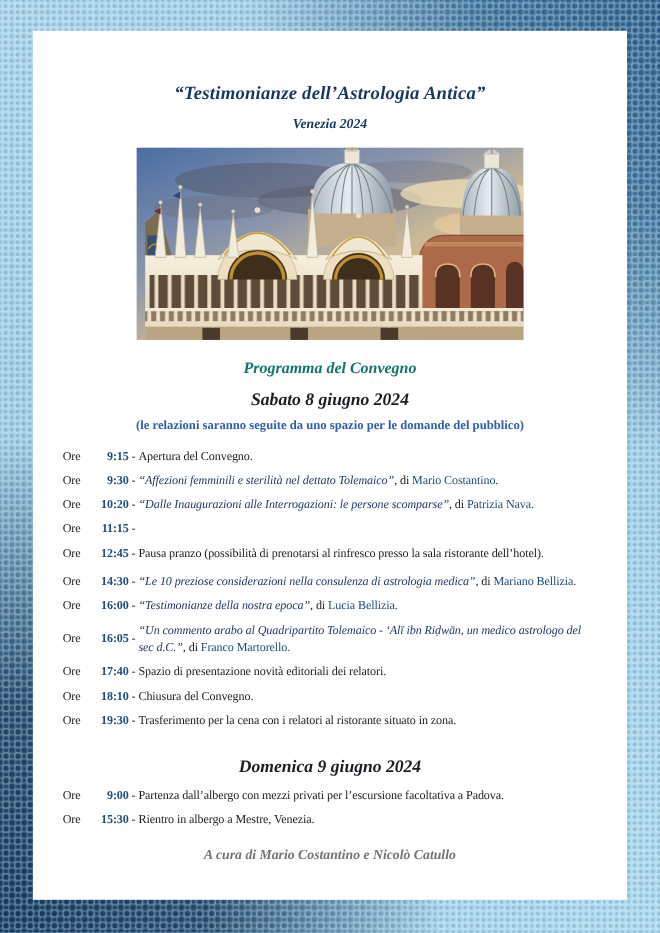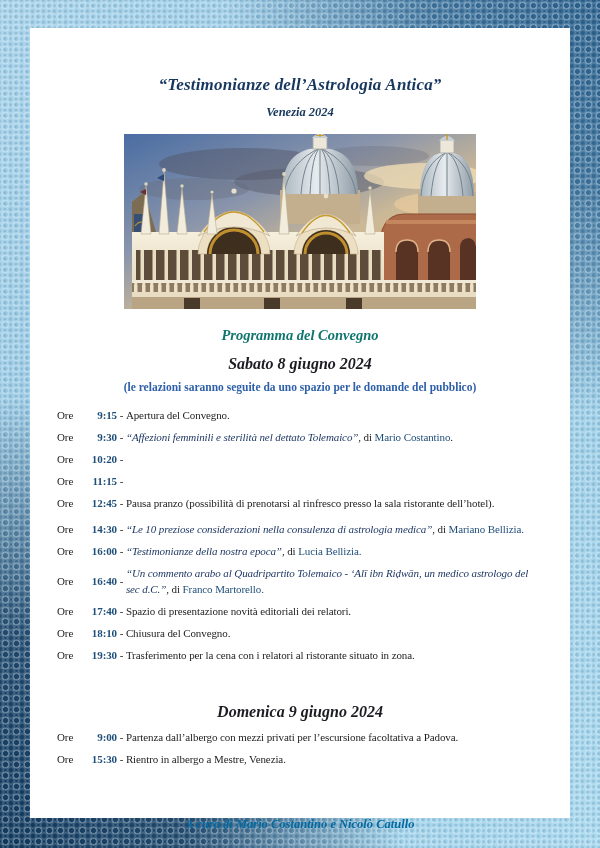--- a/index.html
+++ b/index.html
@@ -40,43 +40,43 @@
   }
   .photo{display:block;width:352px;height:175px;margin:14px auto 0;}
   .prog-heading{
     margin:16px 0 0;text-align:center;font-size:14.5px;line-height:20px;
     font-weight:bold;font-style:italic;color:#0f766e;
   }
   .day-heading{
     margin:10px 0 0;text-align:center;font-size:16px;line-height:18px;
     font-weight:bold;font-style:italic;color:#1c1c22;
   }
-  .day-heading.domenica{margin-top:40px;}
+  .day-heading.domenica{margin-top:26px;}
   .day-note{
     margin:6px 0 0;text-align:center;font-size:11.5px;line-height:16px;
     font-weight:bold;color:#2E5FA8;
   }
   .rows{margin-top:12px;}
   .rows.second{margin-top:8px;}
   .row{
     display:flex;align-items:center;
     font-size:11px;line-height:16px;margin-bottom:6px;
     color:#1d1d1f;letter-spacing:-0.1px;
   }
   .row.gap{margin-top:10px;}
   .ore{width:26px;flex:none;}
   .time{width:34px;flex:none;text-align:right;font-weight:bold;color:#1F4E79;}
   .dash{flex:none;white-space:pre;}
   .rowtext{flex:1;min-width:0;}
   .t-plain{color:#1d1d1f;}
   .t-title{font-style:italic;color:#1F3864;}
   .t-name{font-weight:normal;color:#1F4E79;}
   .footer{
-    margin-top:49px;text-align:center;font-size:12.5px;line-height:17px;
-    font-weight:bold;font-style:italic;color:#0369a1;
+    margin-top:16px;text-align:center;font-size:12.5px;line-height:17px;
+    font-weight:bold;font-style:italic;color:#737373;
   }
 </style>
 </head>
 <body>
 
 <div class="frame"></div>
 
 <div class="paper">
 
   <h1 class="title">“Testimonianze dell’Astrologia Antica”</h1>
@@ -211,20 +211,21 @@
       <div class="row">
         <span class="ore">Ore</span>
         <span class="time">9:30</span>
         <span class="dash"> - </span>
         <span class="rowtext"><span class="t-title">“Affezioni femminili e sterilità nel dettato Tolemaico”</span><span class="t-plain">, di </span><span class="t-name">Mario Costantino</span><span class="t-plain">.</span></span>
       </div>
       <div class="row">
         <span class="ore">Ore</span>
         <span class="time">10:20</span>
         <span class="dash"> - </span>
+        <span class="rowtext"><span class="t-title">“Dalle Inaugurazioni alle Interrogazioni: le persone scomparse”</span><span class="t-plain">, di </span><span class="t-name">Patrizia Nava.</span></span>
       </div>
       <div class="row">
         <span class="ore">Ore</span>
         <span class="time">11:15</span>
         <span class="dash"> - </span>
       </div>
       <div class="row">
         <span class="ore">Ore</span>
         <span class="time">12:45</span>
         <span class="dash"> - </span>
@@ -237,21 +238,21 @@
         <span class="rowtext"><span class="t-title">“Le 10 preziose considerazioni nella consulenza di astrologia medica”</span><span class="t-plain">, di </span><span class="t-name">Mariano Bellizia.</span></span>
       </div>
       <div class="row">
         <span class="ore">Ore</span>
         <span class="time">16:00</span>
         <span class="dash"> - </span>
         <span class="rowtext"><span class="t-title">“Testimonianze della nostra epoca”</span><span class="t-plain">, di </span><span class="t-name">Lucia Bellizia.</span></span>
       </div>
       <div class="row">
         <span class="ore">Ore</span>
-        <span class="time">16:40</span>
+        <span class="time">16:05</span>
         <span class="dash"> - </span>
         <span class="rowtext"><span class="t-title">“Un commento arabo al Quadripartito Tolemaico - ‘Alī ibn Riḍwān, un medico astrologo del sec d.C.”</span><span class="t-plain">, di </span><span class="t-name">Franco Martorello.</span></span>
       </div>
       <div class="row">
         <span class="ore">Ore</span>
         <span class="time">17:40</span>
         <span class="dash"> - </span>
         <span class="rowtext"><span class="t-plain">Spazio di presentazione novità editoriali dei relatori.</span></span>
       </div>
       <div class="row">

